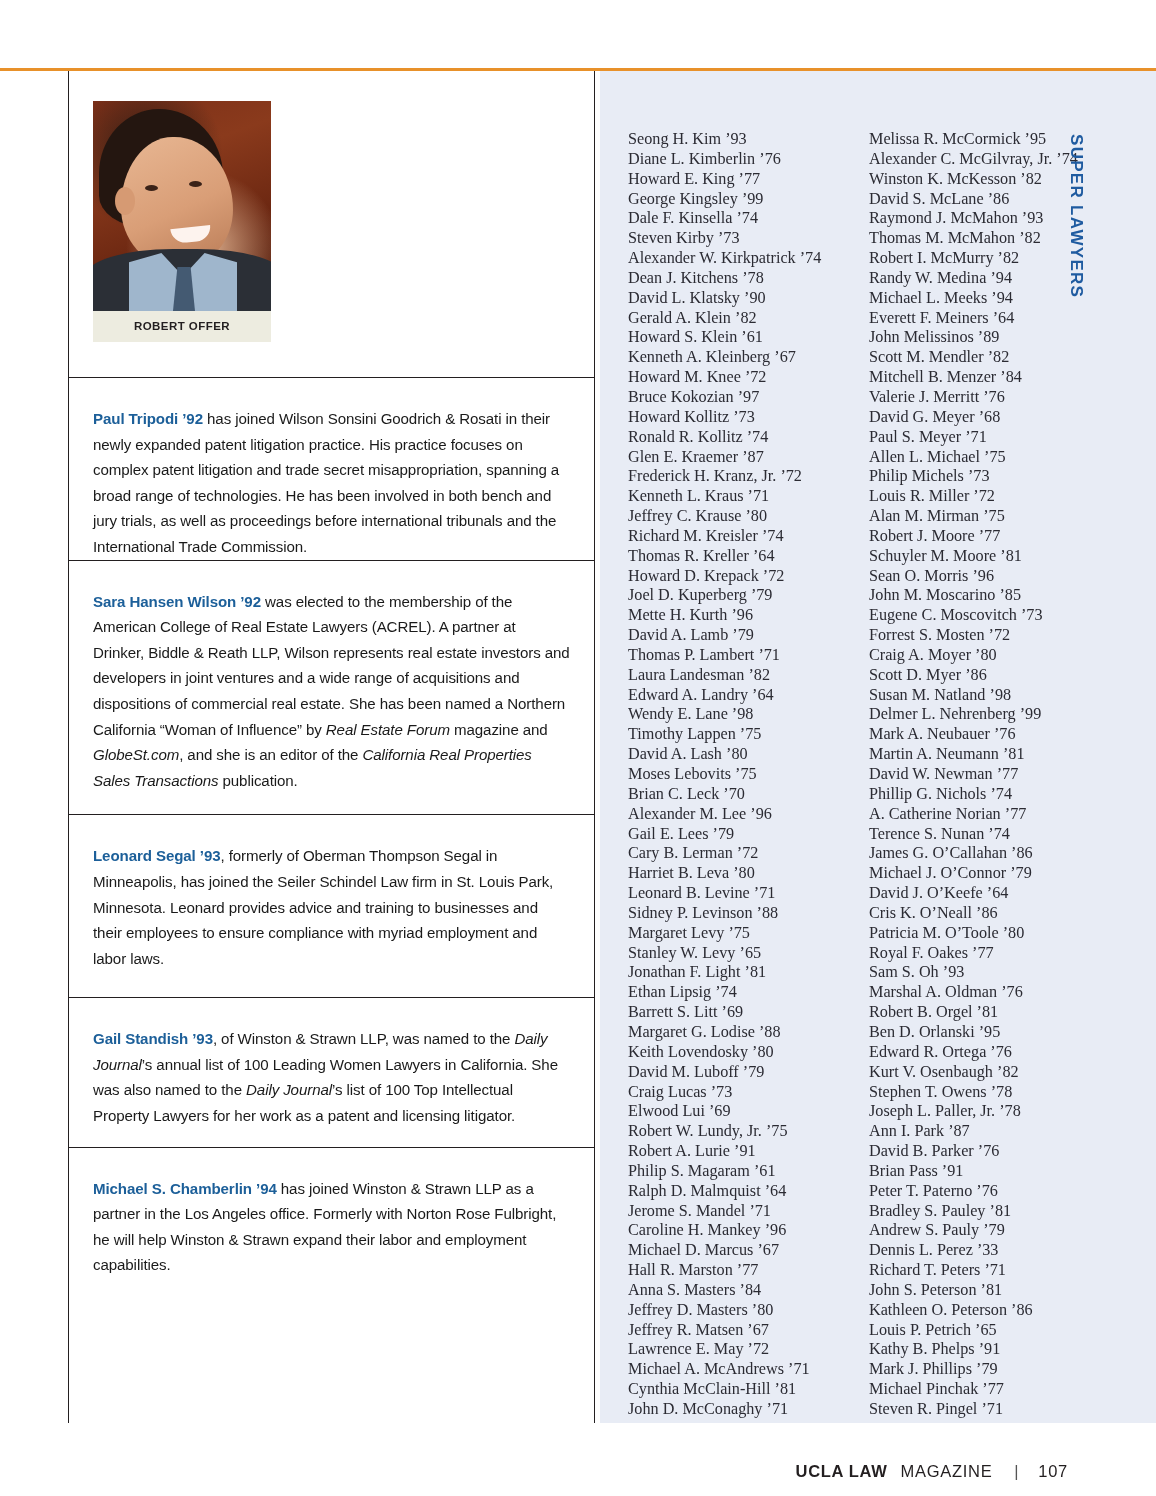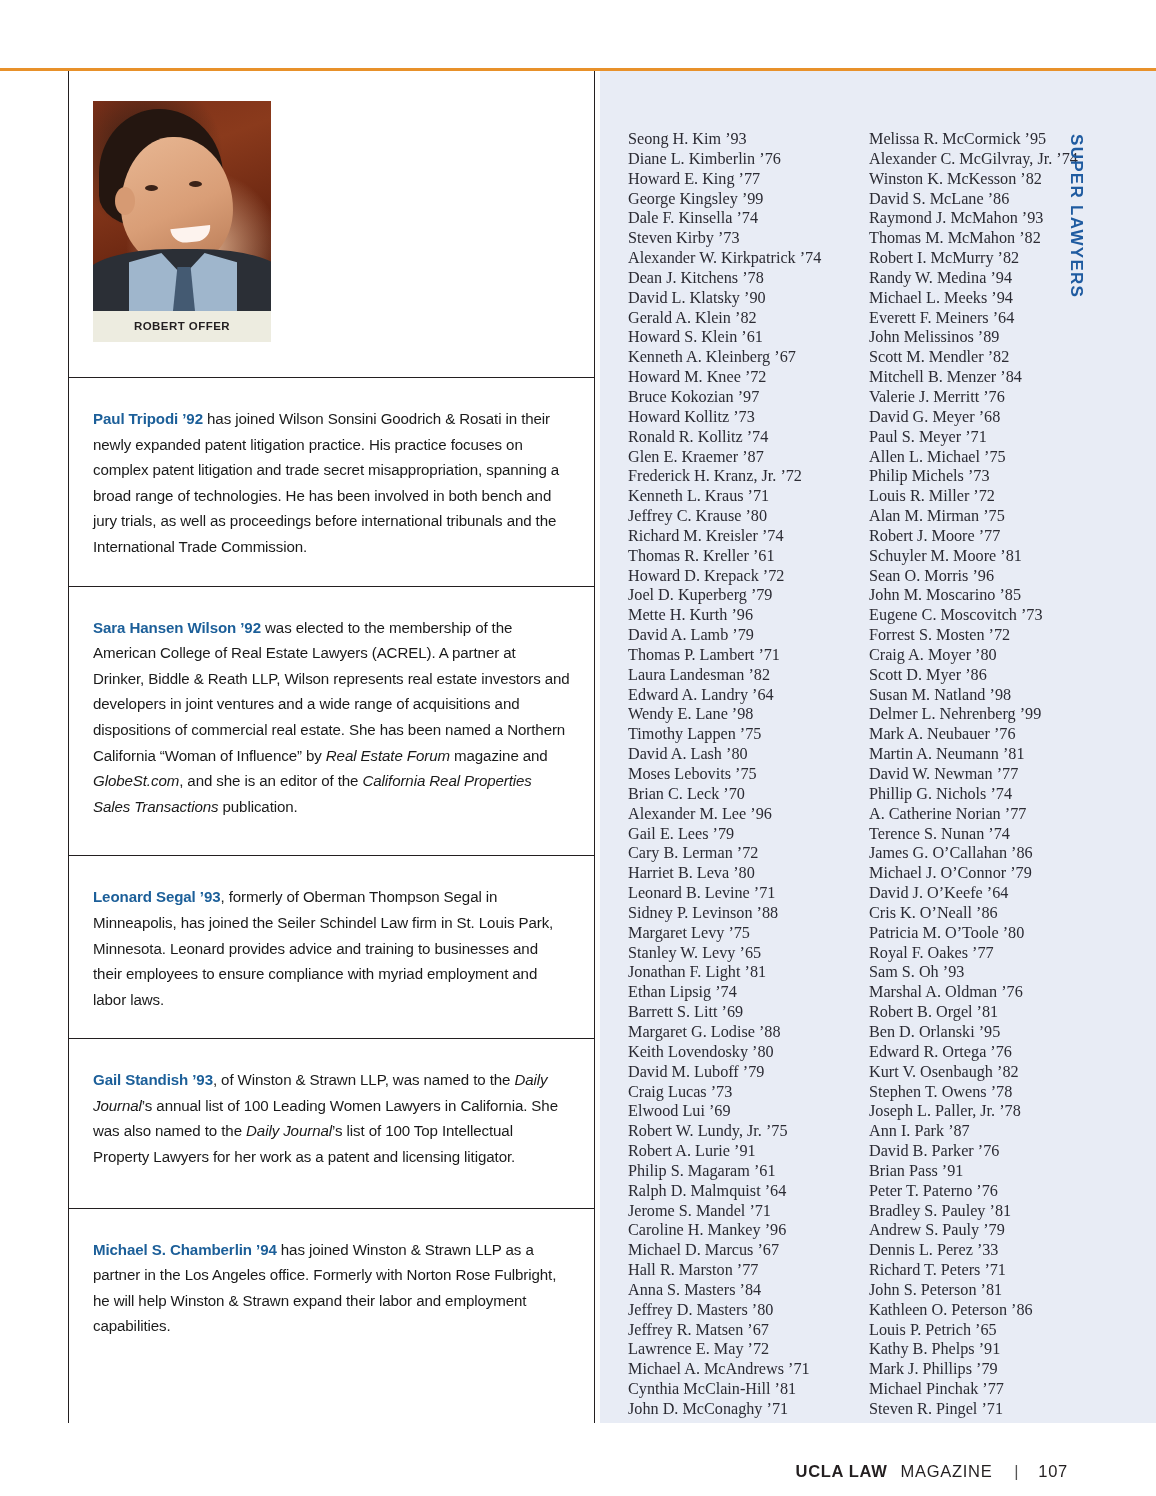--- a/index.html
+++ b/index.html
@@ -252,33 +252,33 @@
             <div class="ph-smile"></div>
             <div class="ph-sweater"></div>
             <div class="ph-collar"></div>
             <div class="ph-tie"></div>
           </div>
           <div class="photo-caption">ROBERT OFFER</div>
         </div>
       </div>
     </div>
 
-    <div class="brief" style="padding-top:28px;padding-bottom:26px;">
+    <div class="brief" style="padding-top:28px;">
       <div class="brief-body"><span class="brief-name">Paul Tripodi ’92</span><span> has joined Wilson Sonsini Goodrich &amp; Rosati in their newly expanded patent litigation practice. His practice focuses on complex patent litigation and trade secret misappropriation, spanning a broad range of technologies. He has been involved in both bench and jury trials, as well as proceedings before international tribunals and the International Trade Commission.</span></div>
     </div>
 
-    <div class="brief" style="padding-top:28px;padding-bottom:36px;">
+    <div class="brief" style="padding-top:28px;padding-bottom:21px;">
       <div class="brief-body"><span class="brief-name">Sara Hansen Wilson ’92</span><span> was elected to the membership of the American College of Real Estate Lawyers (ACREL). A partner at Drinker, Biddle &amp; Reath LLP, Wilson represents real estate investors and developers in joint ventures and a wide range of acquisitions and dispositions of commercial real estate. She has been named a Northern California “Woman of Influence” by </span><em>Real Estate Forum</em><span> magazine and </span><em>GlobeSt.com</em><span>, and she is an editor of the </span><em>California Real Properties Sales Transactions</em><span> publication.</span></div>
     </div>
 
     <div class="brief" style="padding-top:28px;padding-bottom:26px;">
       <div class="brief-body"><span class="brief-name">Leonard Segal ’93</span><span>, formerly of Oberman Thompson Segal in Minneapolis, has joined the Seiler Schindel Law firm in St. Louis Park, Minnesota. Leonard provides advice and training to businesses and their employees to ensure compliance with myriad employment and labor laws.</span></div>
     </div>
 
-    <div class="brief" style="padding-top:28px;padding-bottom:38px;">
+    <div class="brief" style="padding-top:28px;padding-bottom:18px;">
       <div class="brief-body"><span class="brief-name">Gail Standish ’93</span><span>, of Winston &amp; Strawn LLP, was named to the </span><em>Daily Journal</em><span>’s annual list of 100 Leading Women Lawyers in California. She was also named to the </span><em>Daily Journal</em><span>’s list of 100 Top Intellectual Property Lawyers for her work as a patent and licensing litigator.</span></div>
     </div>
 
     <div class="brief" style="padding-top:28px;padding-bottom:26px;">
       <div class="brief-body"><span class="brief-name">Michael S. Chamberlin ’94</span><span> has joined Winston &amp; Strawn LLP as a partner in the Los Angeles office. Formerly with Norton Rose Fulbright, he will help Winston &amp; Strawn expand their labor and employment capabilities.</span></div>
     </div>
 
   </div>
 
   <div class="names-inner">
@@ -297,21 +297,21 @@
         <div class="name-item">Kenneth A. Kleinberg ’67</div>
         <div class="name-item">Howard M. Knee ’72</div>
         <div class="name-item">Bruce Kokozian ’97</div>
         <div class="name-item">Howard Kollitz ’73</div>
         <div class="name-item">Ronald R. Kollitz ’74</div>
         <div class="name-item">Glen E. Kraemer ’87</div>
         <div class="name-item">Frederick H. Kranz, Jr. ’72</div>
         <div class="name-item">Kenneth L. Kraus ’71</div>
         <div class="name-item">Jeffrey C. Krause ’80</div>
         <div class="name-item">Richard M. Kreisler ’74</div>
-        <div class="name-item">Thomas R. Kreller ’61</div>
+        <div class="name-item">Thomas R. Kreller ’64</div>
         <div class="name-item">Howard D. Krepack ’72</div>
         <div class="name-item">Joel D. Kuperberg ’79</div>
         <div class="name-item">Mette H. Kurth ’96</div>
         <div class="name-item">David A. Lamb ’79</div>
         <div class="name-item">Thomas P. Lambert ’71</div>
         <div class="name-item">Laura Landesman ’82</div>
         <div class="name-item">Edward A. Landry ’64</div>
         <div class="name-item">Wendy E. Lane ’98</div>
         <div class="name-item">Timothy Lappen ’75</div>
         <div class="name-item">David A. Lash ’80</div>

